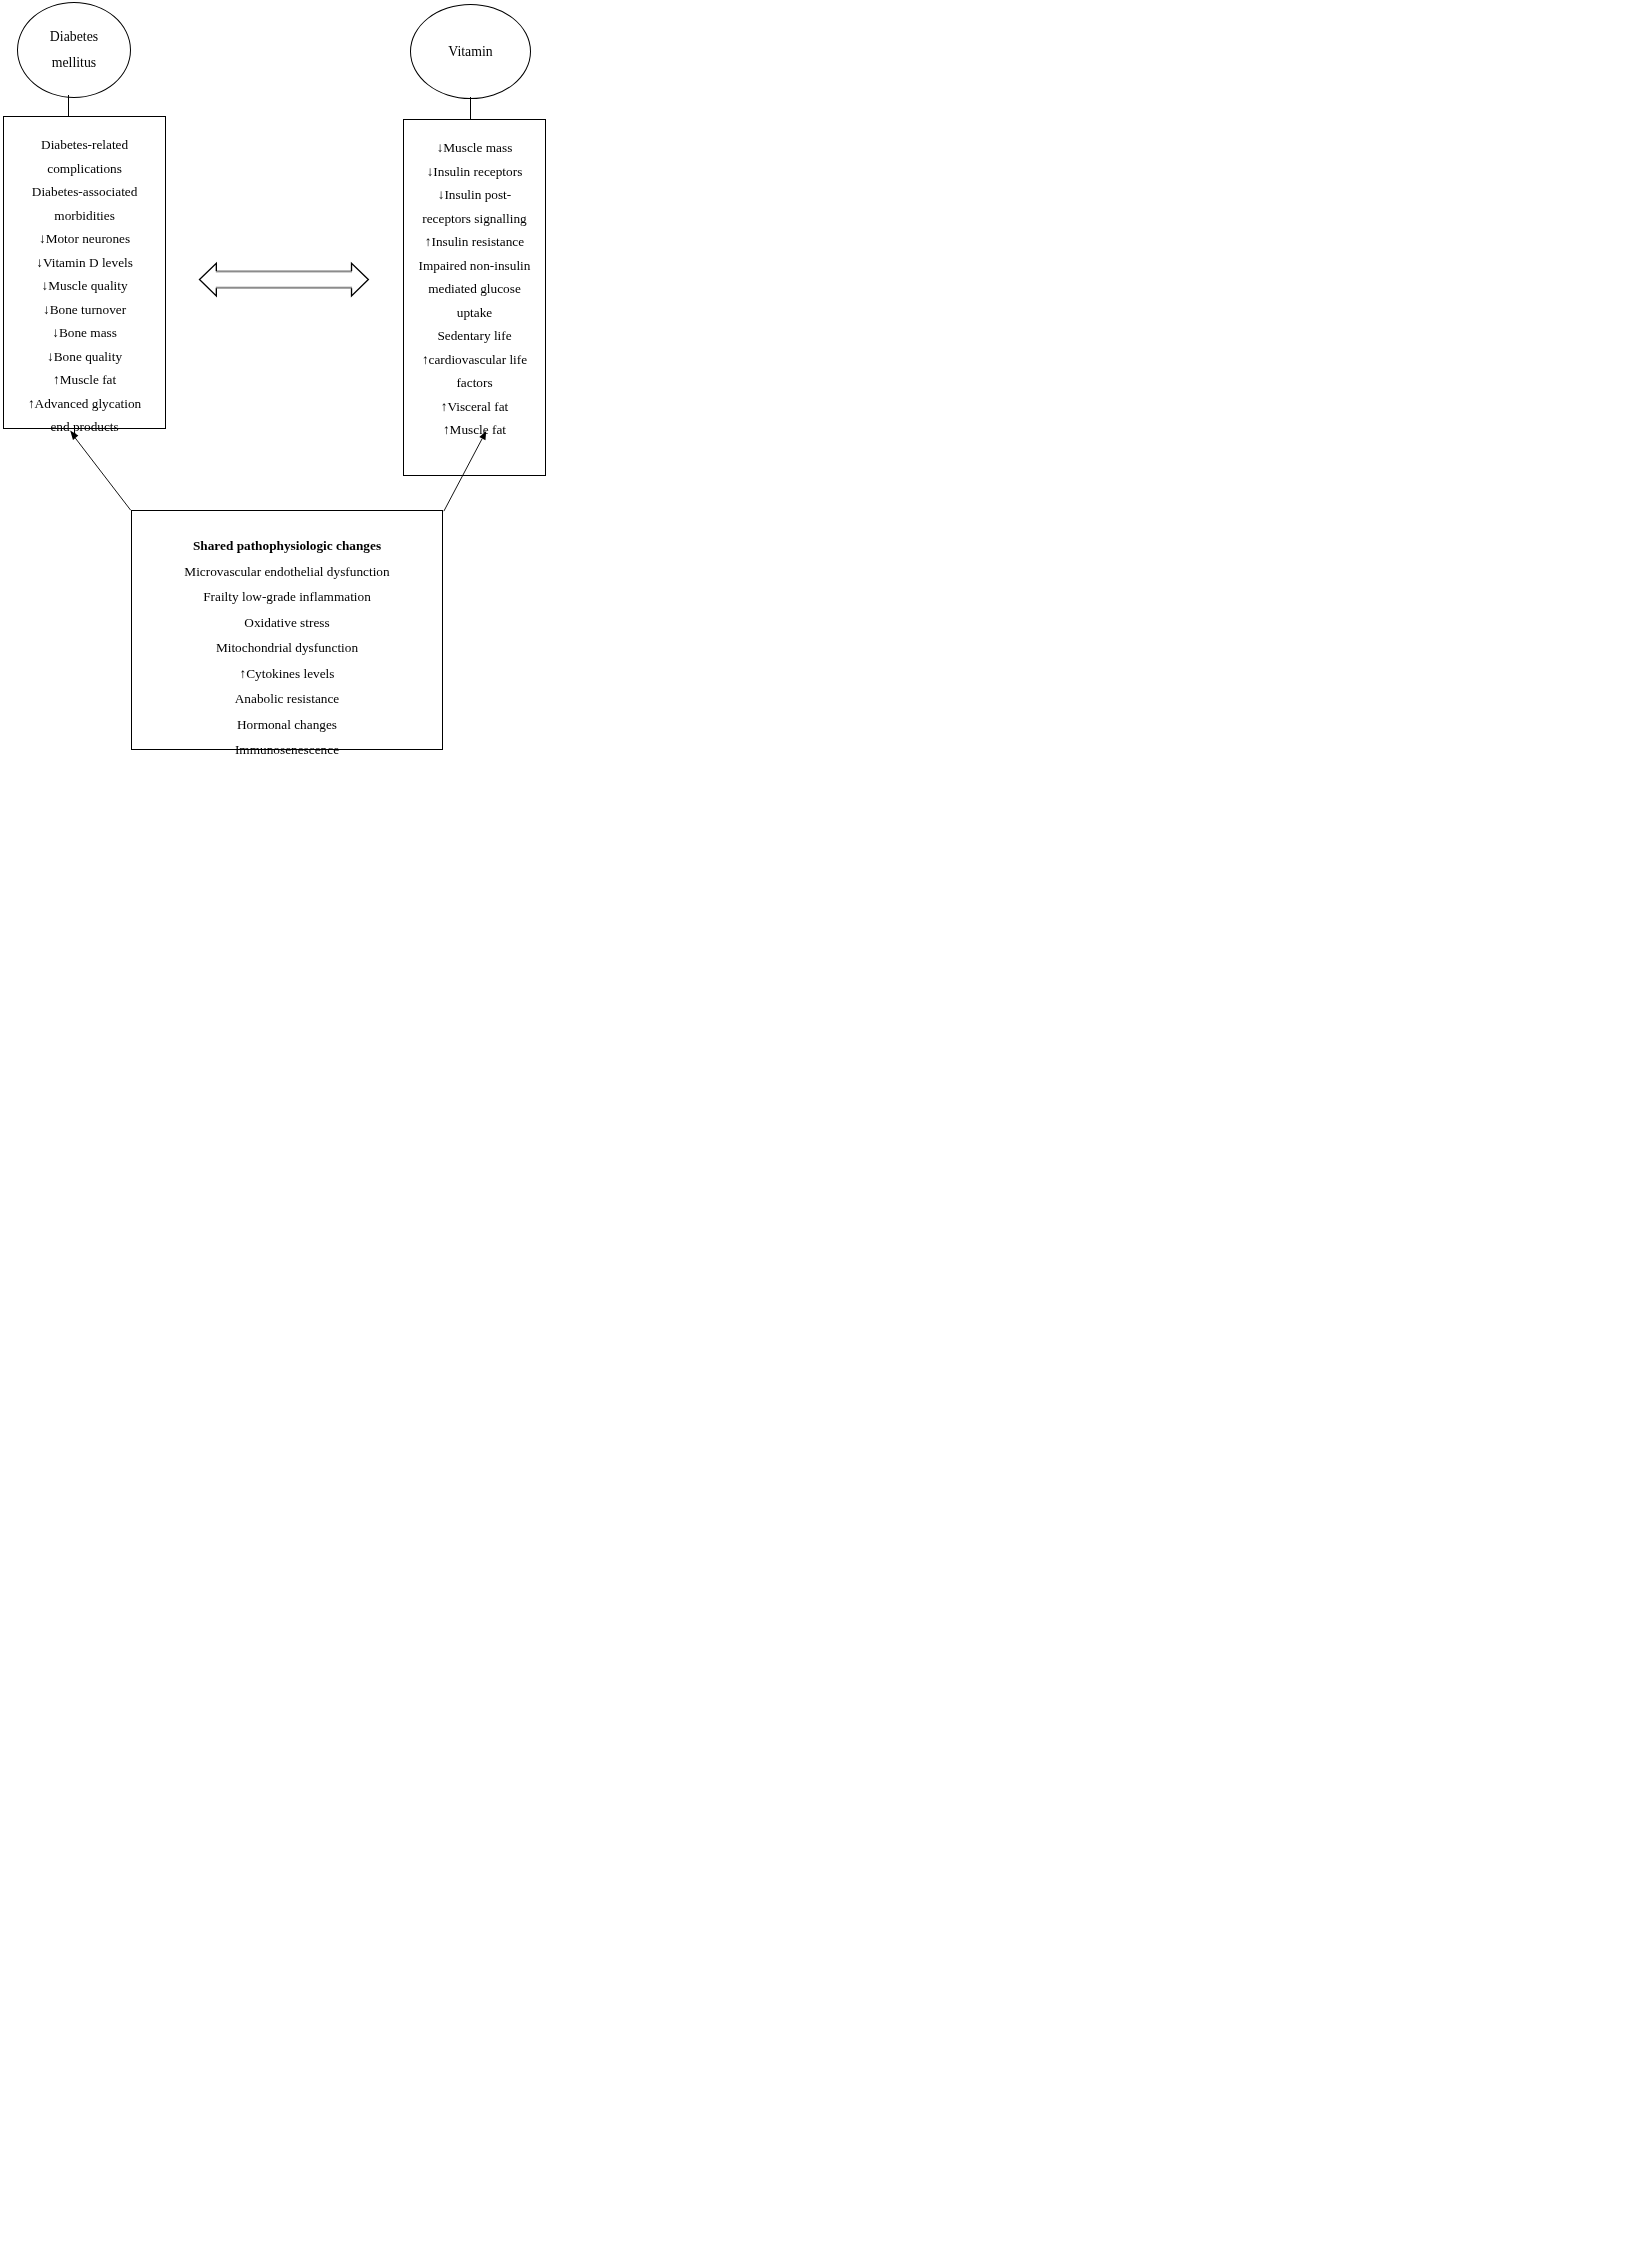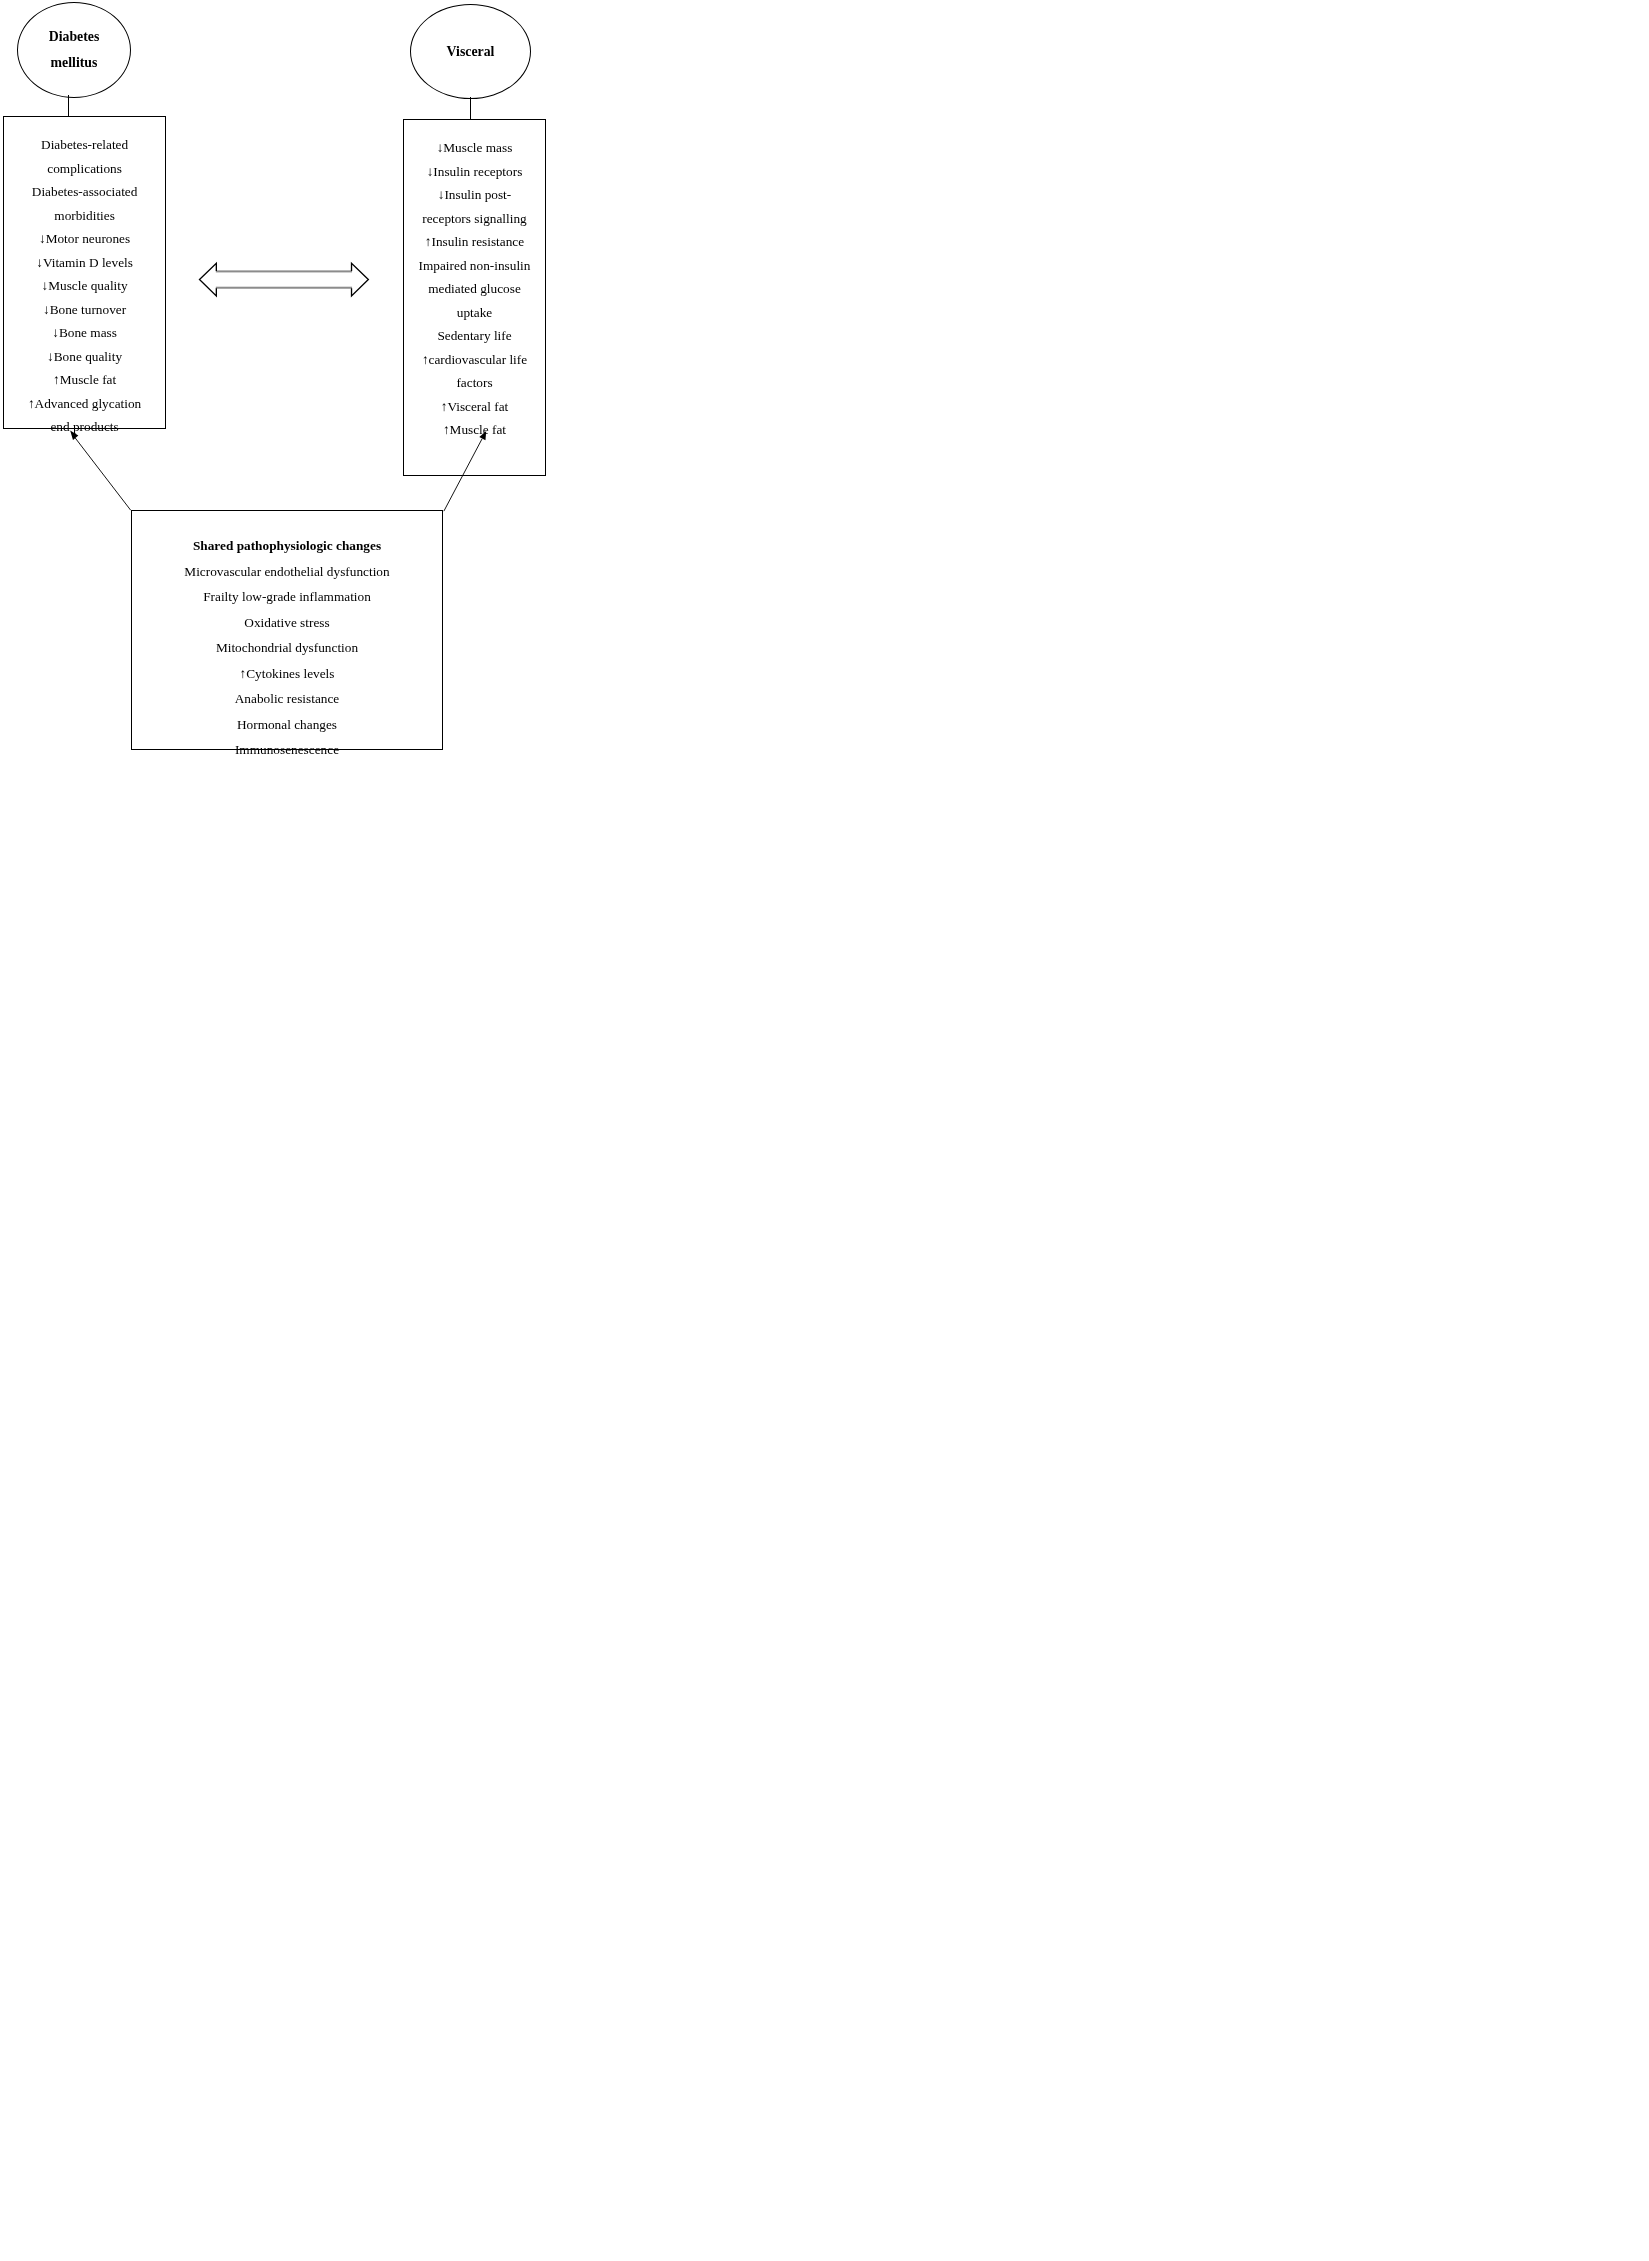--- a/index.html
+++ b/index.html
@@ -10,21 +10,21 @@
     font-family:"Liberation Serif","DejaVu Serif",serif;
     color:#000;
     overflow:hidden;
   }
   .ellipse{
     position:absolute;
     border:1px solid #000;
     border-radius:50%;
     display:flex;align-items:center;justify-content:center;
     text-align:center;
-    font-weight:bold;
+    font-weight:normal;
     font-size:13.8px;
     line-height:1.85;
     white-space:pre-line;
   }
   .ellipse.left{left:17px;top:1.5px;width:112px;height:94px;}
   .ellipse.right{left:410px;top:4.1px;width:119px;height:93px;}
   .connector{
     position:absolute;
     width:1.3px;
     background:#000;
@@ -72,21 +72,21 @@
 <body>
 
 <div class="canvas">
 
   <div class="ellipse left">
     <span>Diabetes
 mellitus</span>
   </div>
 
   <div class="ellipse right">
-    <span>Visceral</span>
+    <span>Vitamin</span>
   </div>
 
   <div class="connector left"></div>
   <div class="connector right"></div>
 
   <div class="side-box left">
       <div class="box-line">Diabetes-related
 complications</div>
       <div class="box-line">Diabetes-associated
 morbidities</div>

